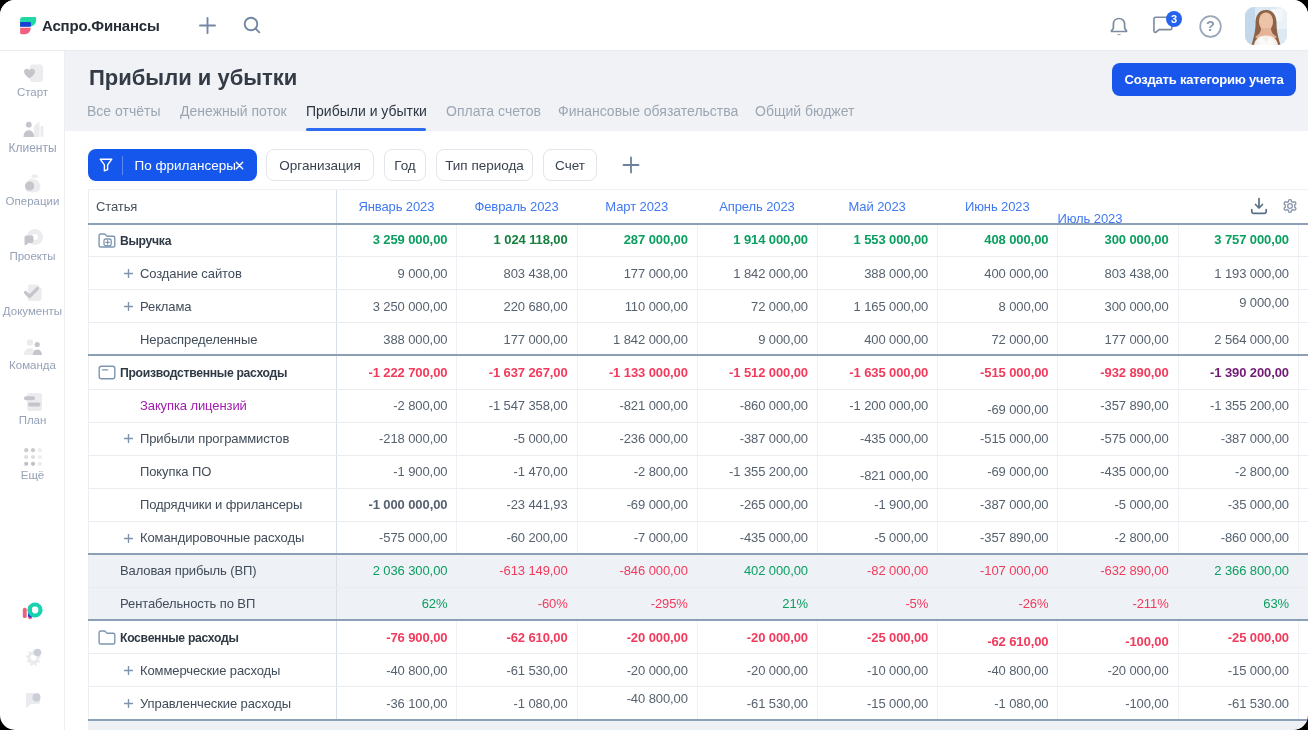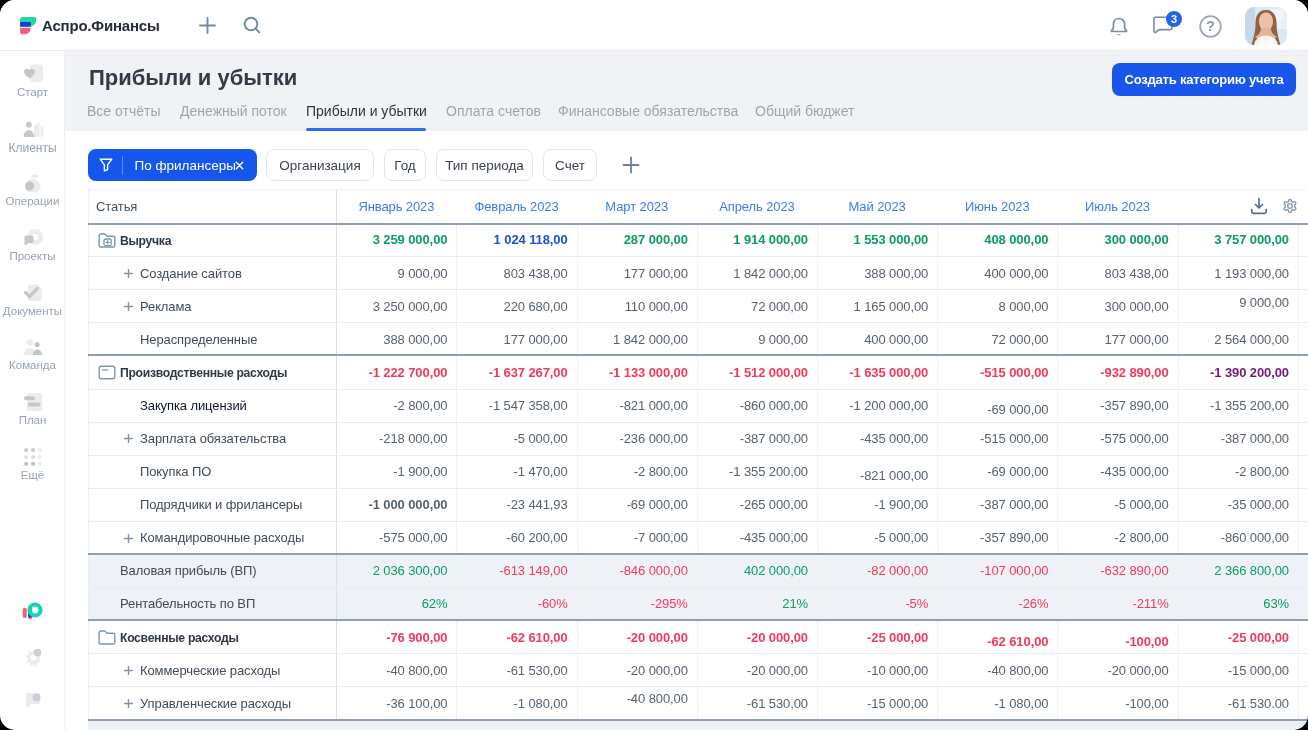--- a/index.html
+++ b/index.html
@@ -161,21 +161,21 @@
   <div class="abs" style="left:88px;top:189px;width:1220px;height:1px;background:#eef1f5"></div>
   <div class="tbl">
   <div style="position:absolute;left:88px;top:554.0px;width:1220px;height:66.2px;background:#eef1f6"></div>
   <div class="abs" style="left:96px;top:199px;color:#47525e">Статья</div>
   <div style="position:absolute;left:336.4px;top:199px;width:120px;text-align:center;color:#4079f0">Январь 2023</div>
 <div style="position:absolute;left:456.5px;top:199px;width:120px;text-align:center;color:#4079f0">Февраль 2023</div>
 <div style="position:absolute;left:576.7px;top:199px;width:120px;text-align:center;color:#4079f0">Март 2023</div>
 <div style="position:absolute;left:696.9px;top:199px;width:120px;text-align:center;color:#4079f0">Апрель 2023</div>
 <div style="position:absolute;left:817.1px;top:199px;width:120px;text-align:center;color:#4079f0">Май 2023</div>
 <div style="position:absolute;left:937.3px;top:199px;width:120px;text-align:center;color:#4079f0">Июнь 2023</div>
-<div style="position:absolute;left:1057.5px;top:199px;width:120px;text-align:center;color:#4079f0">Июль 2023</div>
+<div style="position:absolute;left:1057.5px;top:211px;width:120px;text-align:left;color:#4079f0">Июль 2023</div>
   <svg class="abs" style="left:1250px;top:197px" width="18" height="18" viewBox="0 0 18 18" fill="none">
         <path d="M9 1.5 L9 10.5 M5.5 7.5 L9 11 L12.5 7.5" stroke="#5a6e86" stroke-width="1.7" stroke-linecap="round" stroke-linejoin="round"></path>
         <path d="M1.8 12.5 L1.8 14.7 C1.8 15.6 2.5 16.3 3.4 16.3 L14.6 16.3 C15.5 16.3 16.2 15.6 16.2 14.7 L16.2 12.5" stroke="#5a6e86" stroke-width="1.7" stroke-linecap="round"></path>
       </svg>
   <svg class="abs" style="left:1281px;top:197px" width="18" height="18" viewBox="0 0 24 24" fill="none">
     <path d="M10.3 2.5 C10.4 1.9 10.9 1.5 11.5 1.5 L12.5 1.5 C13.1 1.5 13.6 1.9 13.7 2.5 L14 4.3 C14.7 4.5 15.4 4.8 16 5.2 L17.7 4.5 C18.3 4.3 18.9 4.5 19.2 5 L19.7 5.9 C20 6.4 19.9 7 19.5 7.4 L18.2 8.7 C18.3 9.1 18.4 9.5 18.4 10 L18.4 10 C18.4 10.4 18.3 10.9 18.2 11.3 L19.5 12.6 C19.9 13 20 13.6 19.7 14.1 L19.2 15 C18.9 15.5 18.3 15.7 17.7 15.5 L16 14.8 C15.4 15.2 14.7 15.5 14 15.7 L13.7 17.5 C13.6 18.1 13.1 18.5 12.5 18.5 L11.5 18.5 C10.9 18.5 10.4 18.1 10.3 17.5 L10 15.7 C9.3 15.5 8.6 15.2 8 14.8 L6.3 15.5 C5.7 15.7 5.1 15.5 4.8 15 L4.3 14.1 C4 13.6 4.1 13 4.5 12.6 L5.8 11.3 C5.7 10.9 5.6 10.4 5.6 10 C5.6 9.5 5.7 9.1 5.8 8.7 L4.5 7.4 C4.1 7 4 6.4 4.3 5.9 L4.8 5 C5.1 4.5 5.7 4.3 6.3 4.5 L8 5.2 C8.6 4.8 9.3 4.5 10 4.3 Z" stroke="#8a97ab" stroke-width="1.8" transform="translate(0,2)"></path>
     <circle cx="12" cy="12" r="3.1" stroke="#8a97ab" stroke-width="1.8"></circle>
   </svg>
   <div style="position:absolute;left:88px;top:190px;width:1px;height:529.5px;background:#eaedf2"></div>
 <div style="position:absolute;left:336.4px;top:190px;width:1px;height:529.5px;background:#d9dfe7"></div>
@@ -203,21 +203,21 @@
 <div style="position:absolute;left:88px;top:653.3px;width:1220px;height:1px;background:#e9edf2"></div>
 <div style="position:absolute;left:88px;top:686.4px;width:1220px;height:1px;background:#e9edf2"></div>
 <div style="position:absolute;left:88px;top:718.5px;width:1220px;height:2px;background:#8ca0b5"></div>
   <svg width="18" height="15" viewBox="0 0 18 15" fill="none" style="position:absolute;left:98px;top:232.8px">
         <path d="M1.1 2.6 C1.1 1.7 1.8 1 2.7 1 L6.2 1 C6.7 1 7.2 1.2 7.5 1.6 L8.3 2.7 C8.6 3.1 9.1 3.3 9.6 3.3 L15.2 3.3 C16.1 3.3 16.8 4 16.8 4.9 L16.8 12.4 C16.8 13.3 16.1 14 15.2 14 L2.7 14 C1.8 14 1.1 13.3 1.1 12.4 Z" stroke="#7c96b2" stroke-width="1.4"></path>
         <rect x="6" y="6" width="7.2" height="6.6" rx="1.6" fill="#fff" stroke="#7c96b2" stroke-width="1.3"></rect>
         <path d="M9.6 7.6 L9.6 11 M7.9 9.3 L11.3 9.3" stroke="#7c96b2" stroke-width="1.2" stroke-linecap="round"></path>
       </svg>
       <div style="position:absolute;left:120px;top:232.9px;font-weight:700;font-size:12.2px;letter-spacing:-0.3px;color:#2e3944">Выручка</div>
       <div style="position:absolute;right:860.6px;top:232.4px;color:#0a9e5f;font-weight:700">3 259 000,00</div>
-      <div style="position:absolute;right:740.4px;top:232.4px;color:#1d4ed8;font-weight:700">1 024 118,00</div>
+      <div style="position:absolute;right:740.4px;top:232.4px;color:#15803d;font-weight:700">1 024 118,00</div>
       <div style="position:absolute;right:620.2px;top:232.4px;color:#0a9e5f;font-weight:700">287 000,00</div>
       <div style="position:absolute;right:500.0px;top:232.4px;color:#0a9e5f;font-weight:700">1 914 000,00</div>
       <div style="position:absolute;right:379.8px;top:232.4px;color:#0a9e5f;font-weight:700">1 553 000,00</div>
       <div style="position:absolute;right:259.6px;top:232.4px;color:#0a9e5f;font-weight:700">408 000,00</div>
       <div style="position:absolute;right:139.4px;top:232.4px;color:#0a9e5f;font-weight:700">300 000,00</div>
       <div style="position:absolute;right:19.0px;top:232.4px;color:#0a9e5f;font-weight:700">3 757 000,00</div>
 <svg width="9" height="9" viewBox="0 0 9 9" style="position:absolute;left:124px;top:268.9px">
         <path d="M4.5 0.6 L4.5 8.4 M0.6 4.5 L8.4 4.5" stroke="#7e92ac" stroke-width="1.4" stroke-linecap="round"></path>
       </svg>
       <div style="position:absolute;left:140px;top:265.5px;color:#414c59">Создание сайтов</div>
@@ -256,33 +256,33 @@
       </svg>
       <div style="position:absolute;left:120px;top:365.2px;font-weight:700;font-size:12.2px;letter-spacing:-0.3px;color:#2e3944">Производственные расходы</div>
       <div style="position:absolute;right:860.6px;top:364.8px;color:#f23a5c;font-weight:700">-1 222 700,00</div>
       <div style="position:absolute;right:740.4px;top:364.8px;color:#f23a5c;font-weight:700">-1 637 267,00</div>
       <div style="position:absolute;right:620.2px;top:364.8px;color:#f23a5c;font-weight:700">-1 133 000,00</div>
       <div style="position:absolute;right:500.0px;top:364.8px;color:#f23a5c;font-weight:700">-1 512 000,00</div>
       <div style="position:absolute;right:379.8px;top:364.8px;color:#f23a5c;font-weight:700">-1 635 000,00</div>
       <div style="position:absolute;right:259.6px;top:364.8px;color:#f23a5c;font-weight:700">-515 000,00</div>
       <div style="position:absolute;right:139.4px;top:364.8px;color:#f23a5c;font-weight:700">-932 890,00</div>
       <div style="position:absolute;right:19.0px;top:364.8px;color:#701a75;font-weight:700">-1 390 200,00</div>
-<div style="position:absolute;left:140px;top:397.9px;color:#0f172a">Закупка лицензий</div>
+<div style="position:absolute;left:140px;top:397.9px;color:#a21caf">Закупка лицензий</div>
       <div style="position:absolute;right:860.6px;top:397.9px;color:#57626f;font-weight:400">-2 800,00</div>
       <div style="position:absolute;right:740.4px;top:397.9px;color:#57626f;font-weight:400">-1 547 358,00</div>
       <div style="position:absolute;right:620.2px;top:397.9px;color:#57626f;font-weight:400">-821 000,00</div>
       <div style="position:absolute;right:500.0px;top:397.9px;color:#57626f;font-weight:400">-860 000,00</div>
       <div style="position:absolute;right:379.8px;top:397.9px;color:#57626f;font-weight:400">-1 200 000,00</div>
       <div style="position:absolute;right:259.6px;top:401.9px;color:#57626f;font-weight:400">-69 000,00</div>
       <div style="position:absolute;right:139.4px;top:397.9px;color:#57626f;font-weight:400">-357 890,00</div>
       <div style="position:absolute;right:19.0px;top:397.9px;color:#57626f;font-weight:400">-1 355 200,00</div>
 <svg width="9" height="9" viewBox="0 0 9 9" style="position:absolute;left:124px;top:434.4px">
         <path d="M4.5 0.6 L4.5 8.4 M0.6 4.5 L8.4 4.5" stroke="#7e92ac" stroke-width="1.4" stroke-linecap="round"></path>
       </svg>
-      <div style="position:absolute;left:140px;top:431.0px;color:#414c59">Зарплата обязательства</div>
+      <div style="position:absolute;left:140px;top:431.0px;color:#414c59">Прибыли программистов</div>
       <div style="position:absolute;right:860.6px;top:431.0px;color:#57626f;font-weight:400">-218 000,00</div>
       <div style="position:absolute;right:740.4px;top:431.0px;color:#57626f;font-weight:400">-5 000,00</div>
       <div style="position:absolute;right:620.2px;top:431.0px;color:#57626f;font-weight:400">-236 000,00</div>
       <div style="position:absolute;right:500.0px;top:431.0px;color:#57626f;font-weight:400">-387 000,00</div>
       <div style="position:absolute;right:379.8px;top:431.0px;color:#57626f;font-weight:400">-435 000,00</div>
       <div style="position:absolute;right:259.6px;top:431.0px;color:#57626f;font-weight:400">-515 000,00</div>
       <div style="position:absolute;right:139.4px;top:431.0px;color:#57626f;font-weight:400">-575 000,00</div>
       <div style="position:absolute;right:19.0px;top:431.0px;color:#57626f;font-weight:400">-387 000,00</div>
 <div style="position:absolute;left:140px;top:464.1px;color:#414c59">Покупка ПО</div>
       <div style="position:absolute;right:860.6px;top:464.1px;color:#57626f;font-weight:400">-1 900,00</div>

